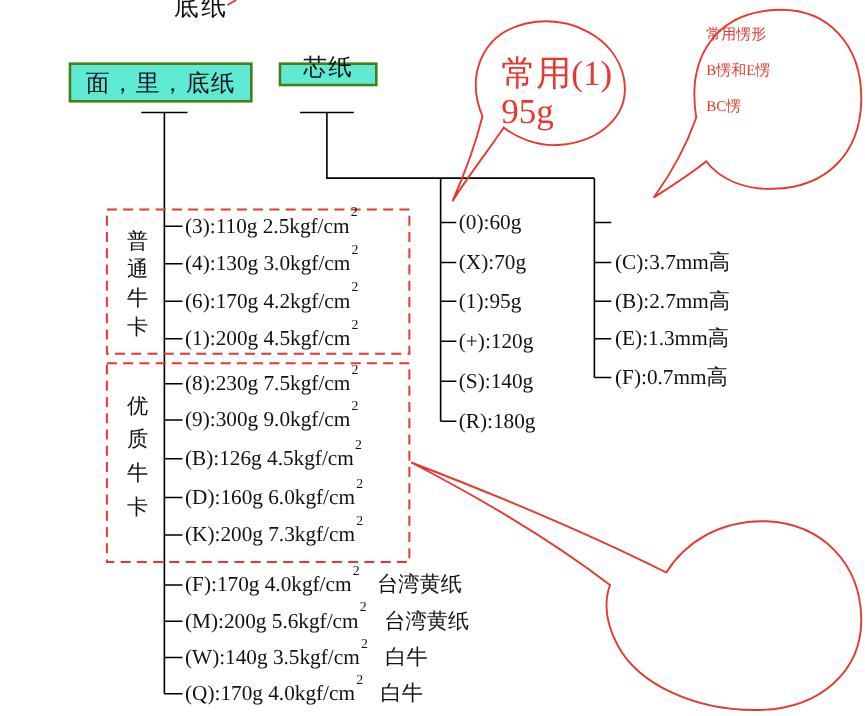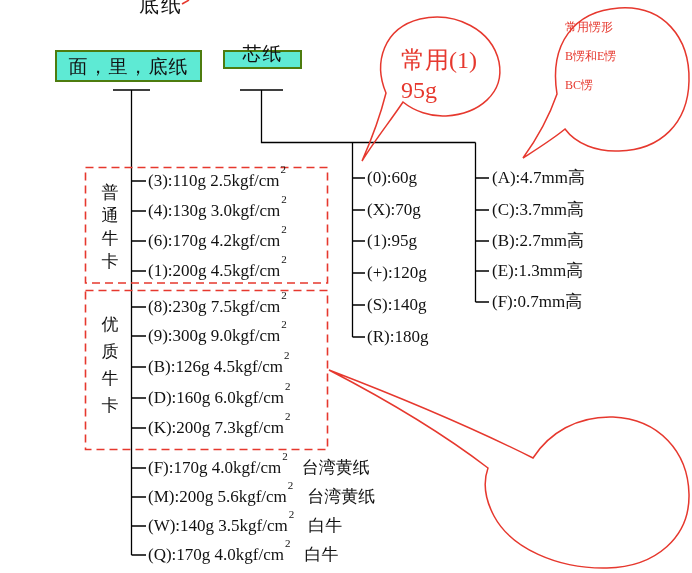--- a/index.html
+++ b/index.html
@@ -24,21 +24,21 @@
   #vlabel-premium{left:100px;top:311px;line-height:27px;}
   .row{
     height:24px;line-height:24px;font-size:17px;white-space:pre;
   }
   .row sup{font-size:11px;position:relative;top:-6px;margin-left:1px;line-height:0;}
   .row .note{margin-left:14px;}
   .liner{left:148px;}
   .core{left:367px;}
   .flute{left:492px;}
   .callout-text{color:#e6382e;}
-  #callout-weight{left:401px;top:45px;font-size:24px;line-height:30px;}
+  #callout-weight{left:401px;top:45px;font-size:28px;line-height:30px;}
   #callout-flutes{left:565px;top:13px;font-size:12px;line-height:29px;}
   #callout-burst{left:529px;top:459px;font-size:23px;line-height:30px;}
   .callout-text span{display:block;}
 </style>
 </head>
 <body>
 
 <div class="canvas">
 
   <svg class="overlay" viewBox="0 0 692 573">
@@ -93,19 +93,18 @@
   <div class="abs row liner" style="top:514px"><span>(W):140g 3.5kgf/cm</span><sup>2</sup><span class="note">白牛</span></div>
   <div class="abs row liner" style="top:543px"><span>(Q):170g 4.0kgf/cm</span><sup>2</sup><span class="note">白牛</span></div>
 
   <div class="abs row core" style="top:166px"><span>(0):60g</span></div>
   <div class="abs row core" style="top:198px"><span>(X):70g</span></div>
   <div class="abs row core" style="top:229px"><span>(1):95g</span></div>
   <div class="abs row core" style="top:261px"><span>(+):120g</span></div>
   <div class="abs row core" style="top:293px"><span>(S):140g</span></div>
   <div class="abs row core" style="top:325px"><span>(R):180g</span></div>
 
-  <div class="abs row flute" style="top:166px"><span>(A):4.7mm高</span></div>
   <div class="abs row flute" style="top:198px"><span>(C):3.7mm高</span></div>
   <div class="abs row flute" style="top:229px"><span>(B):2.7mm高</span></div>
   <div class="abs row flute" style="top:259px"><span>(E):1.3mm高</span></div>
   <div class="abs row flute" style="top:290px"><span>(F):0.7mm高</span></div>
 
 </div>
 
 </body></html>

